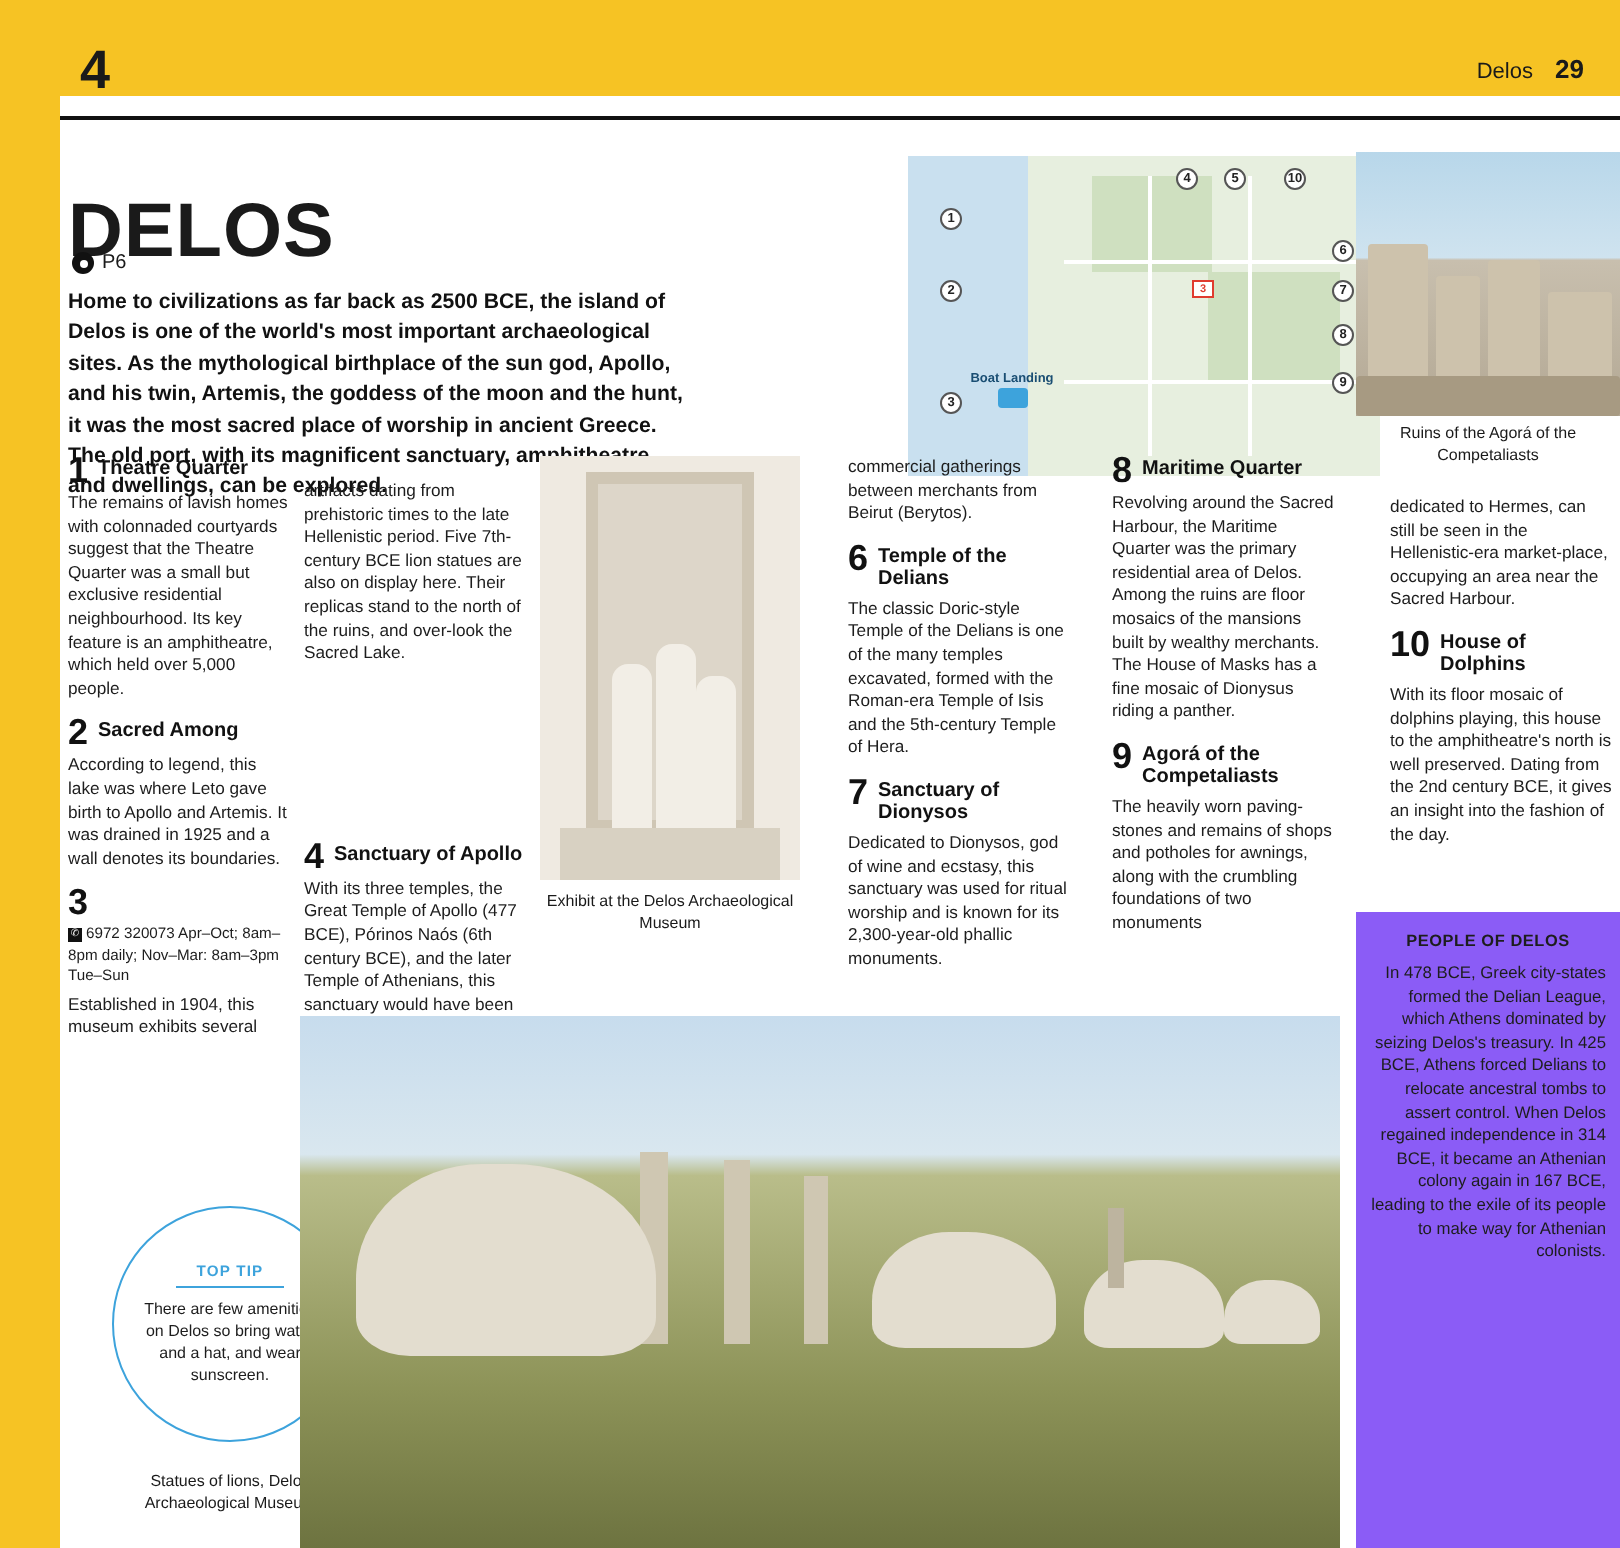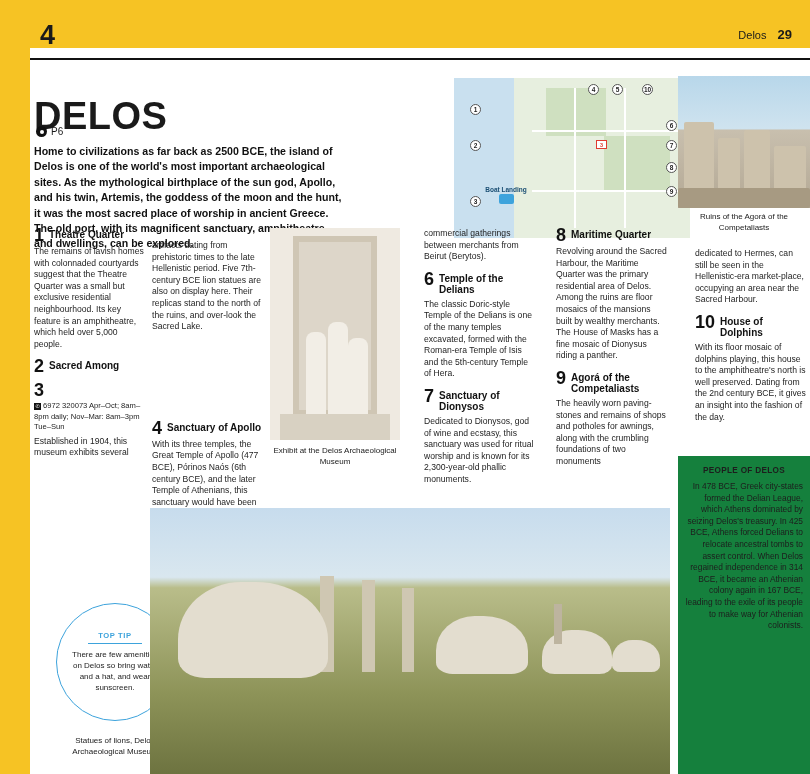--- a/index.html
+++ b/index.html
@@ -171,21 +171,21 @@
     border-radius:2px;
   }
   .redbox {
     position:absolute; width:11px; height:9px; border:1.4px solid #e03b2f; background:#fff;
     font-size:5.5px; line-height:8px; text-align:center; color:#e03b2f; font-weight:bold;
   }
 
   
   .people {
     position:absolute; left:678px; top:455px; width:118px; height:271px;
-    background:#15803d;
+    background:#8b5cf6;
     padding:10px 7px;
   }
   .people h4 {
     margin:0 0 6px 0; font-size:8.2px; font-weight:bold; letter-spacing:.3px; color:#1d1d1d;
     text-align:center;
   }
   .people p { margin:0; font-size:8.4px; line-height:11.6px; color:#1d1d1d; text-align:right; }
 </style>
 </head>
 <body>
@@ -259,20 +259,23 @@
       <div class="body">
           <p>The remains of lavish homes with colonnaded courtyards suggest that the Theatre Quarter was a small but exclusive residential neighbourhood. Its key feature is an amphitheatre, which held over 5,000 people.</p>
         </div>
     </div>
 
     <div class="entry">
       <div class="entry-head">
         <div class="num">2</div>
         <div class="etitle">Sacred Among</div>
       </div>
+      <div class="body">
+          <p>According to legend, this lake was where Leto gave birth to Apollo and Artemis. It was drained in 1925 and a wall denotes its boundaries.</p>
+        </div>
     </div>
 
     <div class="entry">
       <div class="entry-head">
         <div class="num">3</div>
       </div>
       <div class="details">
         <span class="sq">✆</span><span>6972 320073 Apr–Oct; 8am–8pm daily; Nov–Mar: 8am–3pm Tue–Sun</span>
       </div>
       <div class="body" style="margin-top:3px;">

